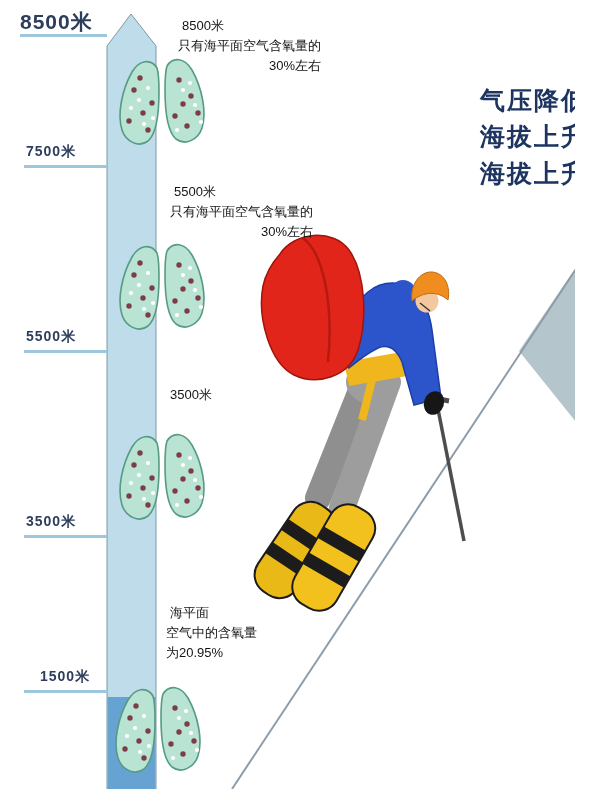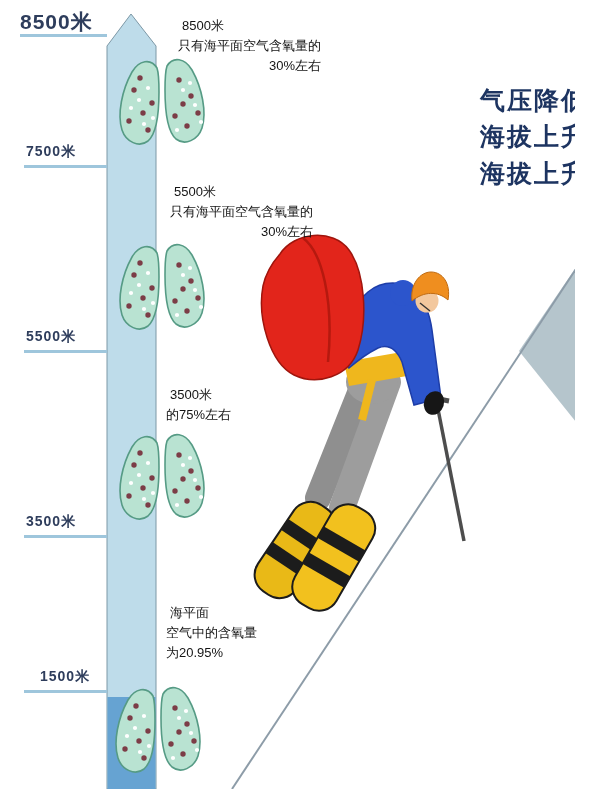--- a/index.html
+++ b/index.html
@@ -135,21 +135,20 @@
   </div>
 
   <div class="ann" style="left:170px;top:182px">
     <div class="ind4">5500米</div>
     <div>只有海平面空气含氧量的</div>
     <div class="ind18">30%左右</div>
   </div>
 
   <div class="ann" style="left:166px;top:385px">
     <div class="ind4">3500米</div>
-    <div>的75%左右</div>
   </div>
 
   <div class="ann" style="left:166px;top:603px">
     <div class="ind4">海平面</div>
     <div>空气中的含氧量</div>
     <div>为20.95%</div>
   </div>
 
   <div id="main-title" style="left:480px;top:82px">
     <div>气压降低</div>

